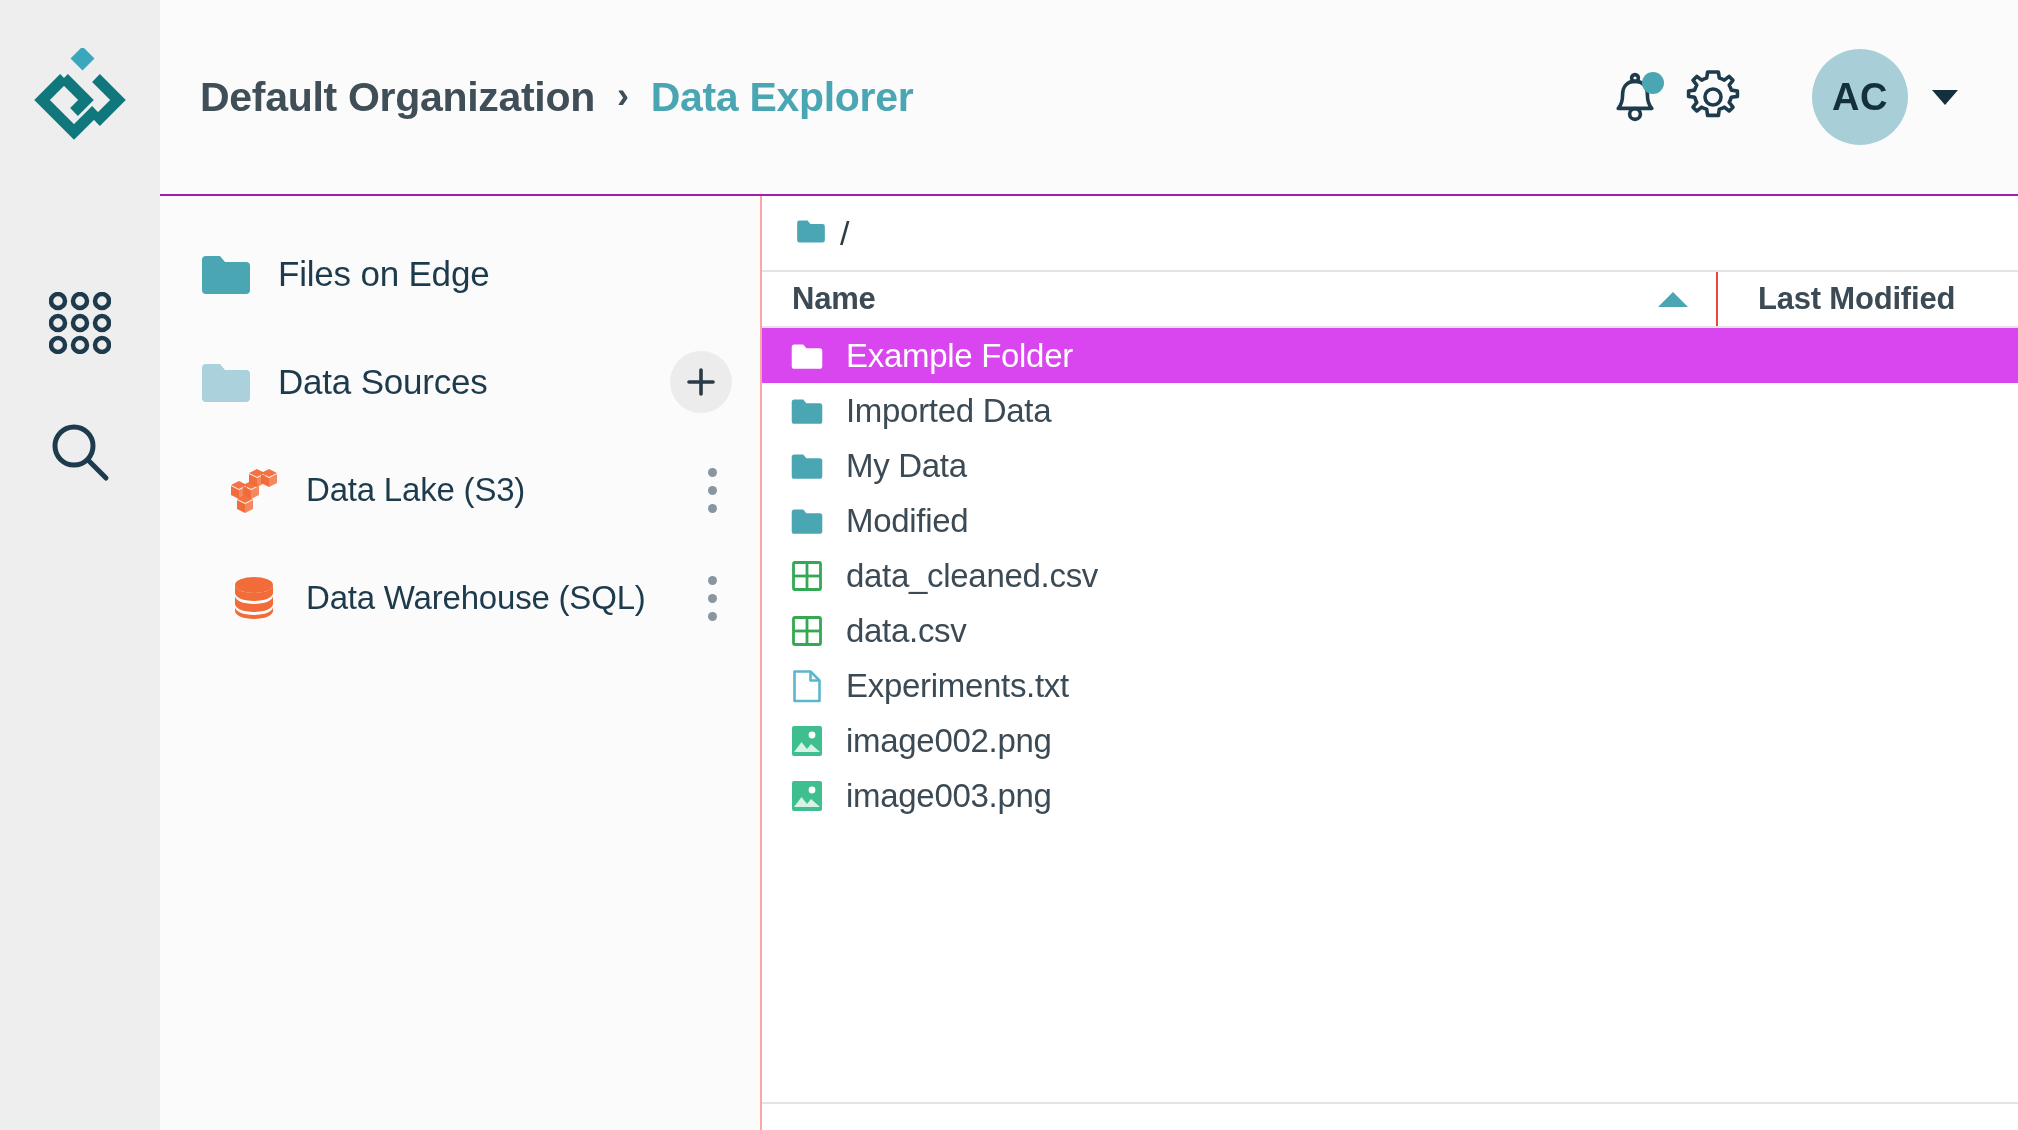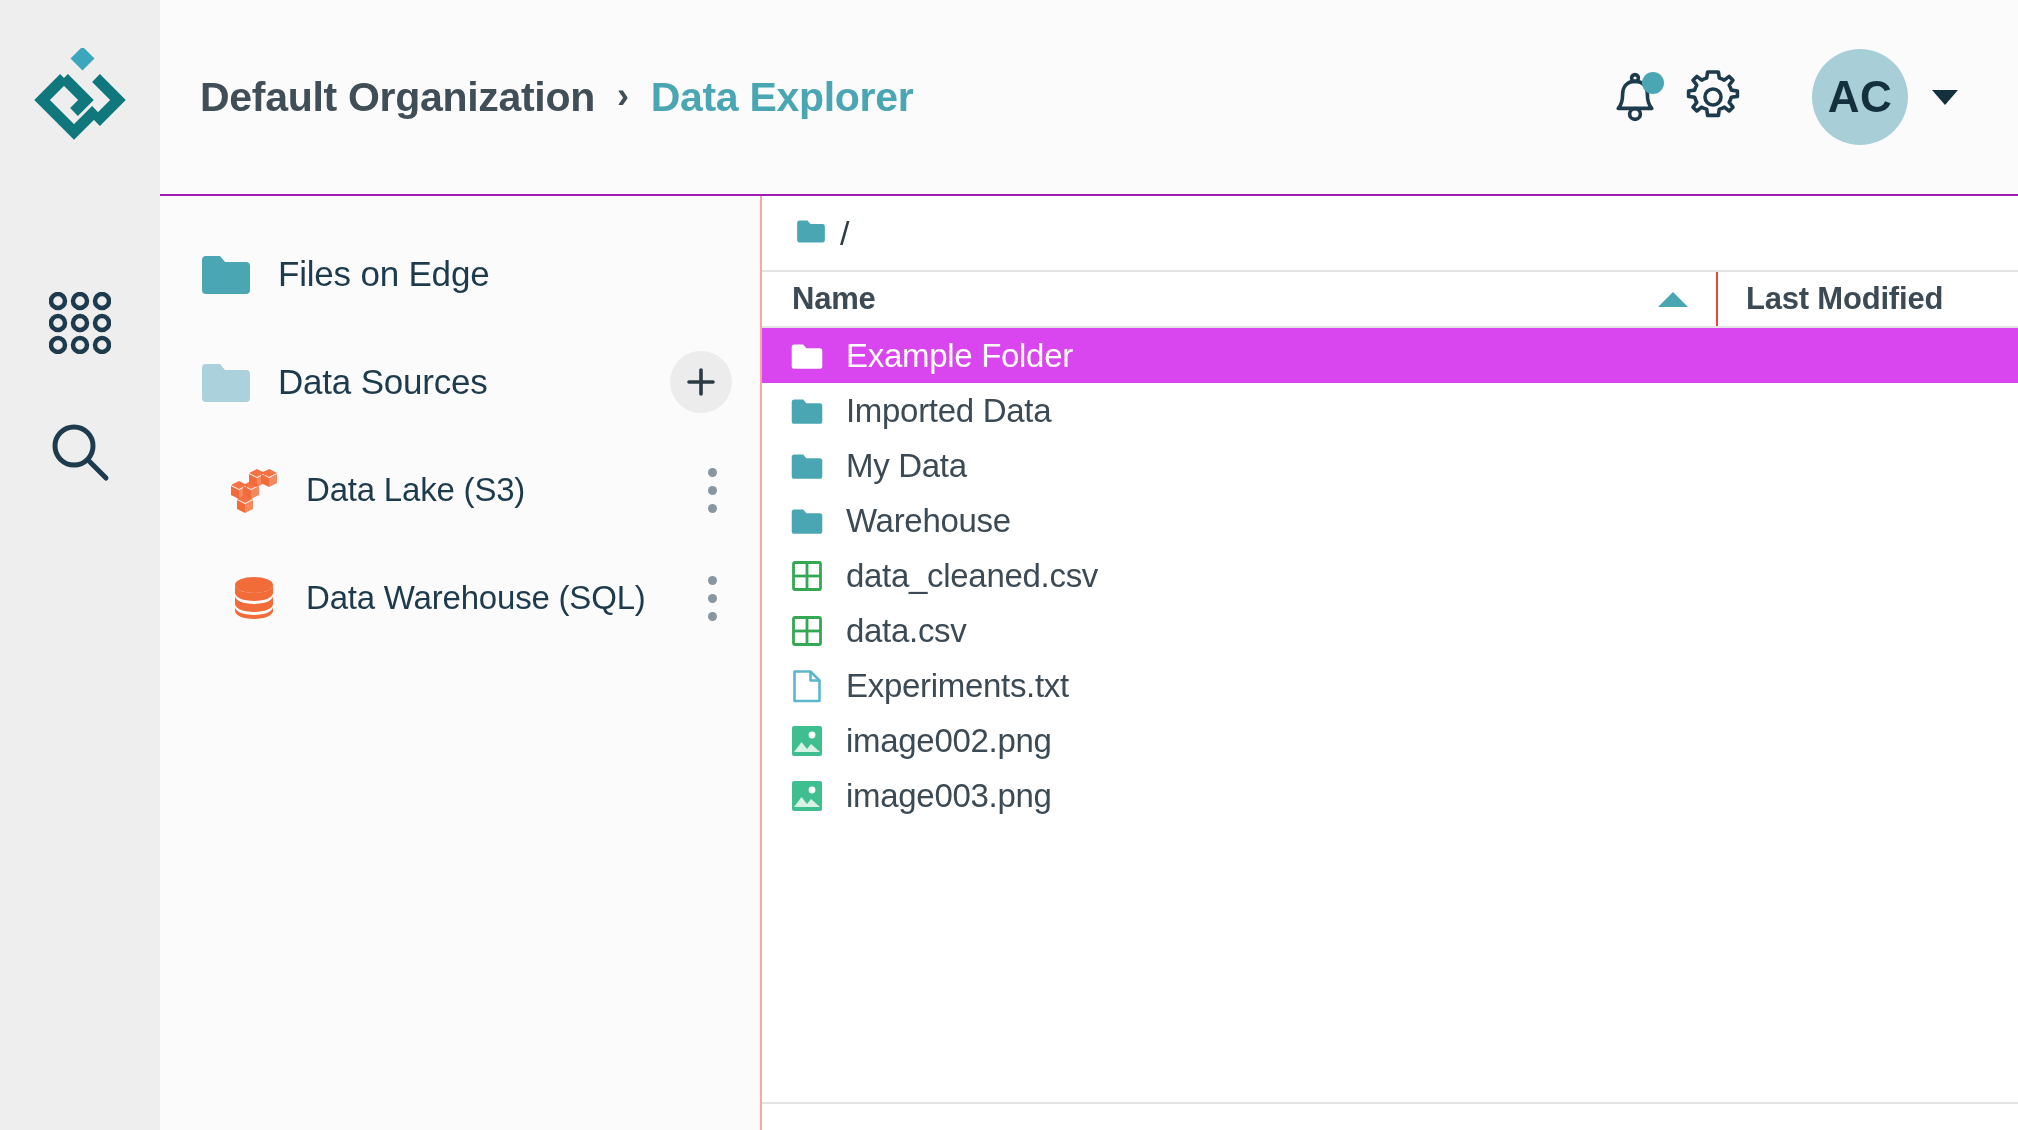--- a/index.html
+++ b/index.html
@@ -125,21 +125,21 @@
   }
   .avatar {
     width: 96px;
     height: 96px;
     border-radius: 50%;
     background: #a8cfd8;
     color: #14303f;
     display: flex;
     align-items: center;
     justify-content: center;
-    font-size: 44px;
+    font-size: 38px;
     font-weight: 700;
     letter-spacing: 0.5px;
   }
   .caret-down {
     width: 0; height: 0;
     border-left: 13px solid transparent;
     border-right: 13px solid transparent;
     border-top: 15px solid #14303f;
   }
 
@@ -268,21 +268,21 @@
     min-width: 0;
   }
   .sort-arrow {
     width: 0; height: 0;
     border-left: 15px solid transparent;
     border-right: 15px solid transparent;
     border-bottom: 15px solid #4aa6b3;
   }
   .th-modified {
     flex: 0 0 300px;
-    padding-left: 28px;
+    padding-left: 40px;
   }
 
   .rows {
     flex: 1 1 auto;
     overflow: hidden;
   }
   .row {
     height: 55px;
     display: flex;
     align-items: center;
@@ -523,21 +523,21 @@
                 </svg>
               </span>
               <span class="fname">My Data</span>
             </div>
             <div class="row">
               <span class="ficon">
                 <svg width="34" height="28" viewBox="0 0 52 44">
                   <path d="M2 8a4 4 0 0 1 4-4h14l5 6h21a4 4 0 0 1 4 4v24a4 4 0 0 1-4 4H6a4 4 0 0 1-4-4z" fill="#4aa6b3"></path>
                 </svg>
               </span>
-              <span class="fname">Warehouse</span>
+              <span class="fname">Modified</span>
             </div>
             <div class="row">
               <span class="ficon">
                 <svg width="32" height="32" viewBox="0 0 32 32">
                   <g fill="none" stroke="#34a853" stroke-width="2.8">
                     <rect x="2.5" y="2.5" width="27" height="27" rx="1.5"></rect>
                     <line x1="16" y1="3" x2="16" y2="29"></line>
                     <line x1="3" y1="16" x2="29" y2="16"></line>
                   </g>
                 </svg>

